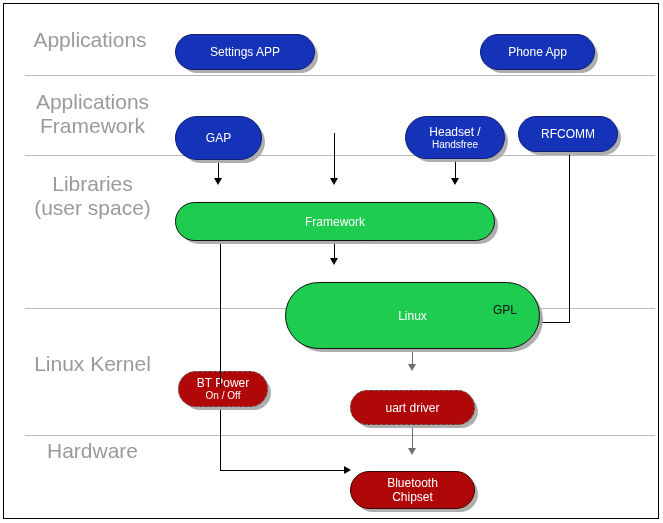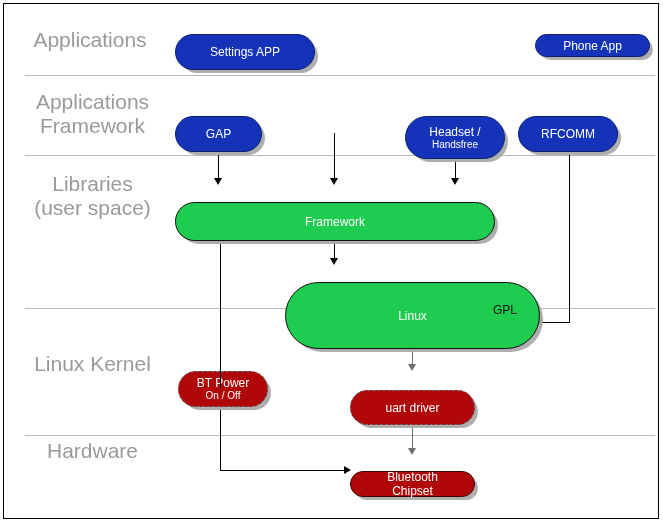--- a/index.html
+++ b/index.html
@@ -71,25 +71,25 @@
   <div class="conn vline gray" style="left:412px;top:328px;height:40px;"></div>
   <div class="arrow down gray" style="left:408px;top:364px;"></div>
 
   <div class="conn vline gray" style="left:412px;top:405px;height:48px;"></div>
   <div class="arrow down gray" style="left:408px;top:448px;"></div>
 
   <div class="node blue" style="left:175px;top:15px;width:140px;height:36px;">
     <span class="t1">Settings APP</span>
   </div>
 
-  <div class="node blue" style="left:535px;top:15px;width:115px;height:23px;">
+  <div class="node blue" style="left:480px;top:15px;width:115px;height:36px;">
     <span class="t1">Phone App</span>
   </div>
 
-  <div class="node blue" style="left:175px;top:97px;width:87px;height:36px;">
+  <div class="node blue" style="left:175px;top:97px;width:87px;height:44px;">
     <span class="t1">GAP</span>
   </div>
 
 
   <div class="node blue" style="left:405px;top:97px;width:100px;height:43px;">
     <span class="t1">Headset /</span>
     <span class="t2">Handsfree</span>
   </div>
 
   <div class="node blue" style="left:518px;top:97px;width:100px;height:36px;">
@@ -107,20 +107,20 @@
 
   <div class="node red dashed" style="left:178px;top:352px;width:90px;height:36px;">
     <span class="t1">BT Power</span>
     <span class="t2">On / Off</span>
   </div>
 
   <div class="node red dashed" style="left:350px;top:371px;width:125px;height:35px;">
     <span class="t1">uart driver</span>
   </div>
 
-  <div class="node red" style="left:350px;top:452px;width:125px;height:26px;">
+  <div class="node red" style="left:350px;top:452px;width:125px;height:38px;">
     <span class="t1">Bluetooth</span>
     <span class="t1">Chipset</span>
   </div>
 
   <div class="conn vline" style="left:220px;top:352px;height:36px;z-index:5;"></div>
 
 </div>
 
 </body></html>

